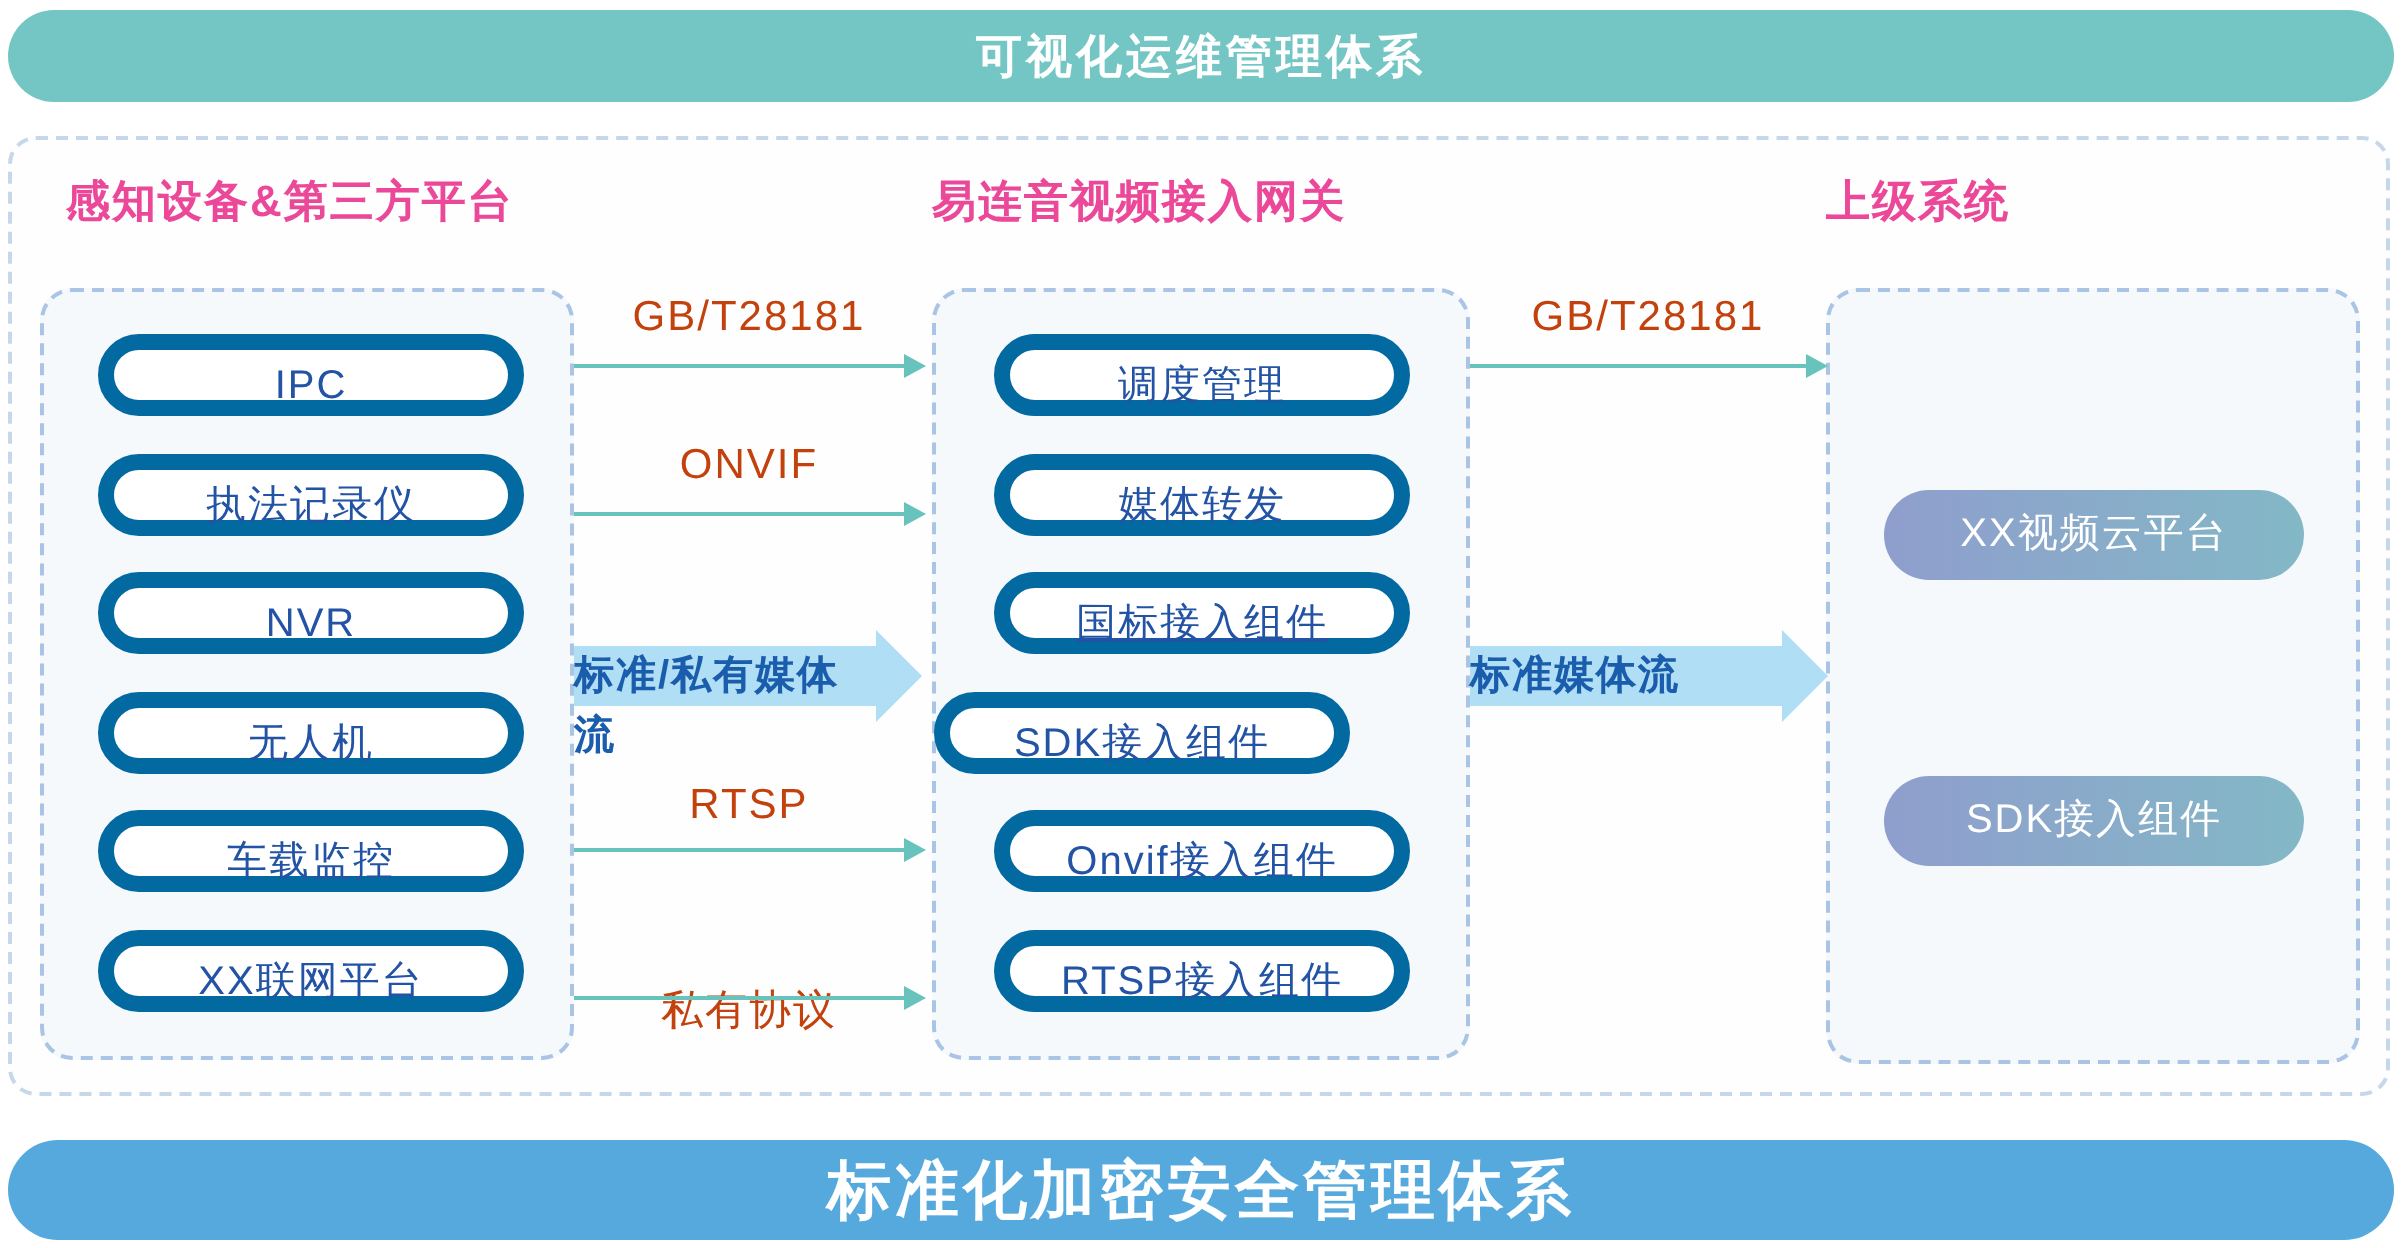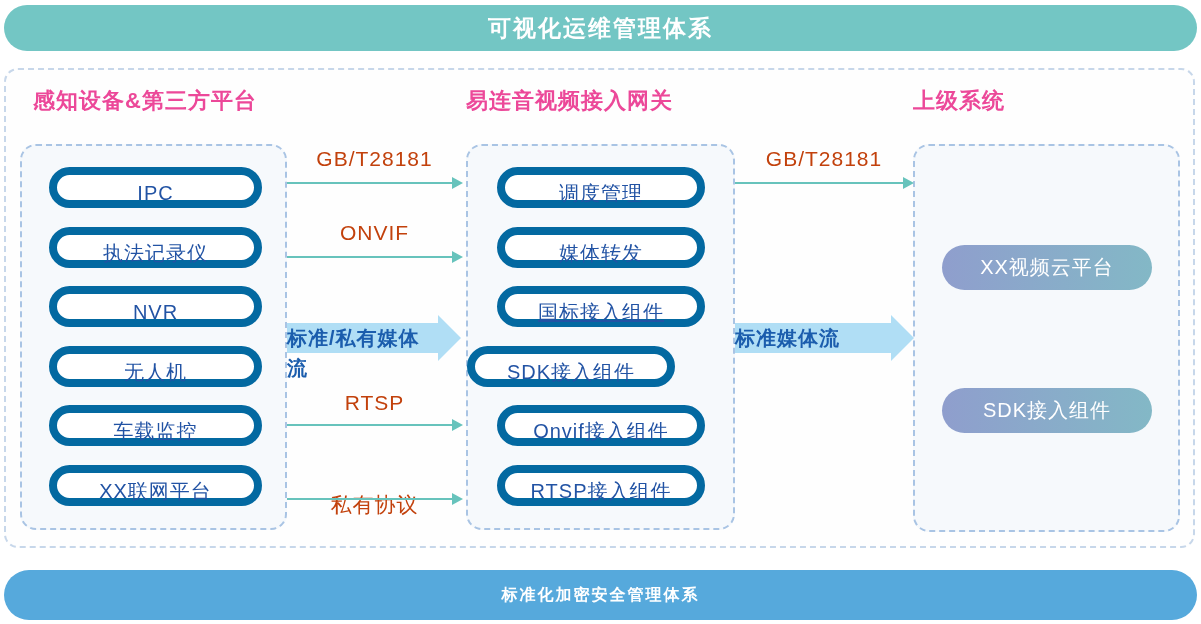--- a/index.html
+++ b/index.html
@@ -9,21 +9,21 @@
     -webkit-font-smoothing:antialiased;
   }
   .abs{position:absolute;}
 
   
   .banner{
     left:4px;width:1193px;text-align:center;color:#ffffff;
     font-weight:600;letter-spacing:2px;
   }
   .banner-top{top:5px;height:46px;line-height:46px;font-size:23px;background:#73c6c4;border-radius:23px;}
-  .banner-bottom{top:570px;height:50px;line-height:50px;font-size:16px;background:#56a9dc;border-radius:25px;}
+  .banner-bottom{top:570px;height:50px;line-height:50px;font-size:32px;background:#56a9dc;border-radius:25px;}
 
   
   .panel{
     left:4px;top:68px;width:1191px;height:480px;
     border:2px dashed #c7d7ea;border-radius:14px;background:#fefefe;
     box-sizing:border-box;
   }
 
   
   .col-title{

